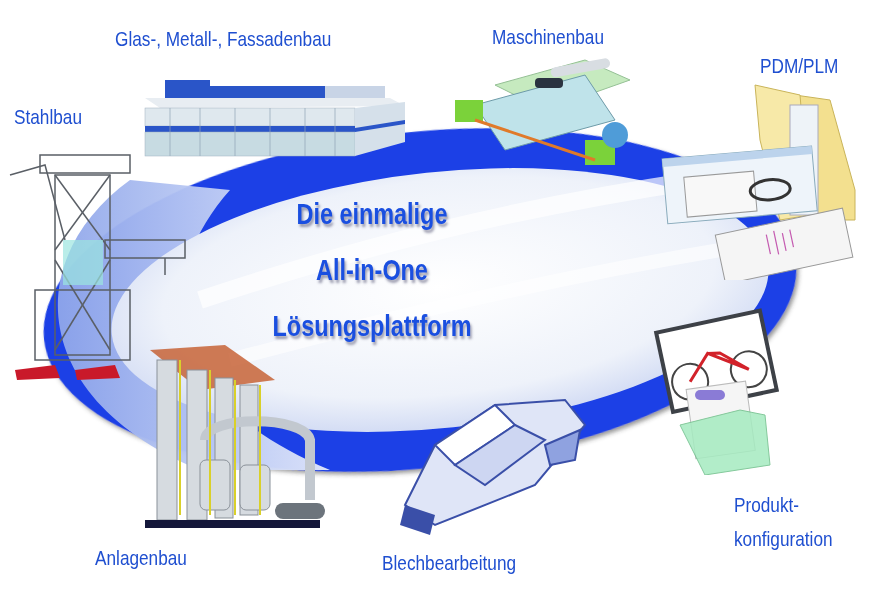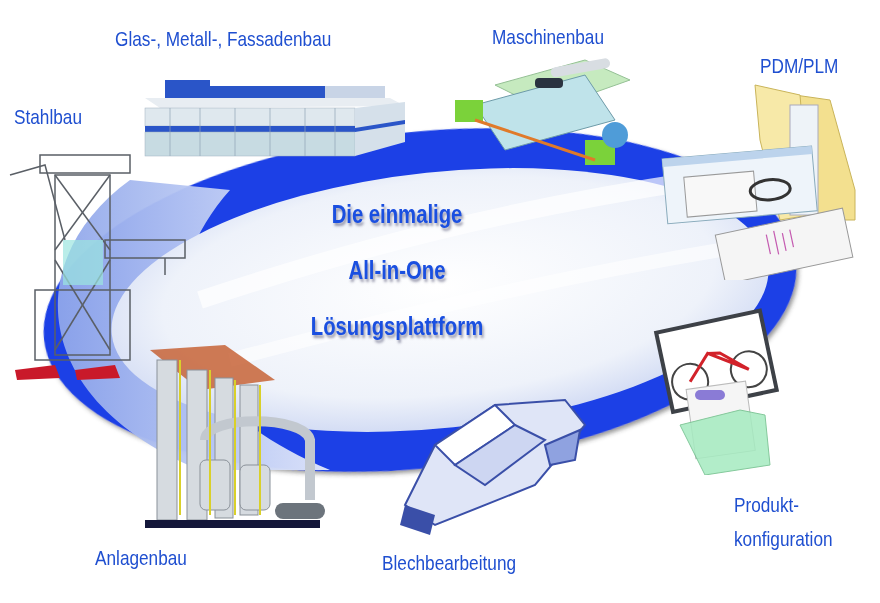--- a/index.html
+++ b/index.html
@@ -5,22 +5,22 @@
   html, body { margin: 0; padding: 0; }
   body { width: 880px; height: 603px; background: #ffffff; position: relative; overflow: hidden;
          font-family: "Liberation Sans", "DejaVu Sans", sans-serif; }
   .stage { position: absolute; left: 0; top: 0; width: 880px; height: 603px; }
   svg.ring { position: absolute; left: 0; top: 0; }
   .label { position: absolute; color: #1f4fd0; font-family: "Liberation Sans", "DejaVu Sans", sans-serif;
            font-size: 21px; letter-spacing: 0px; transform: scaleX(0.82); transform-origin: left top;
            white-space: nowrap; line-height: 26px; }
   .headline { position: absolute; left: 0; width: 744px; text-align: center; color: #1a4fe0;
               font-family: "Liberation Sans", "DejaVu Sans", sans-serif; font-weight: bold;
-              font-size: 26px; line-height: 56px; top: 186px;
-              text-shadow: 2px 3px 3px rgba(40,40,80,0.45); margin-left: 25px; }
+              font-size: 30px; line-height: 56px; top: 186px;
+              text-shadow: 2px 3px 3px rgba(40,40,80,0.45); }
   .headline div { transform: scaleX(0.78); }
   .illus { position: absolute; }
 </style>
 </head>
 <body>
 
 <div class="stage">
 
   <svg class="ring" width="880" height="603" viewBox="0 0 880 603">
     <defs>

